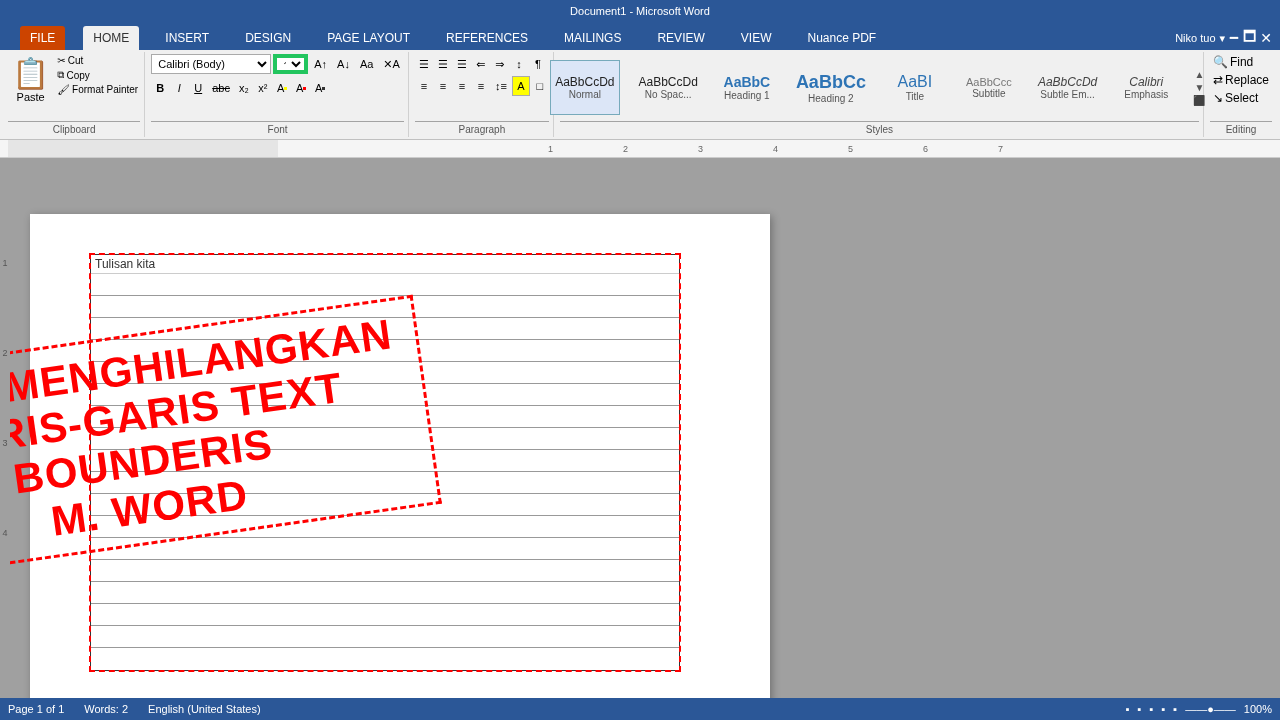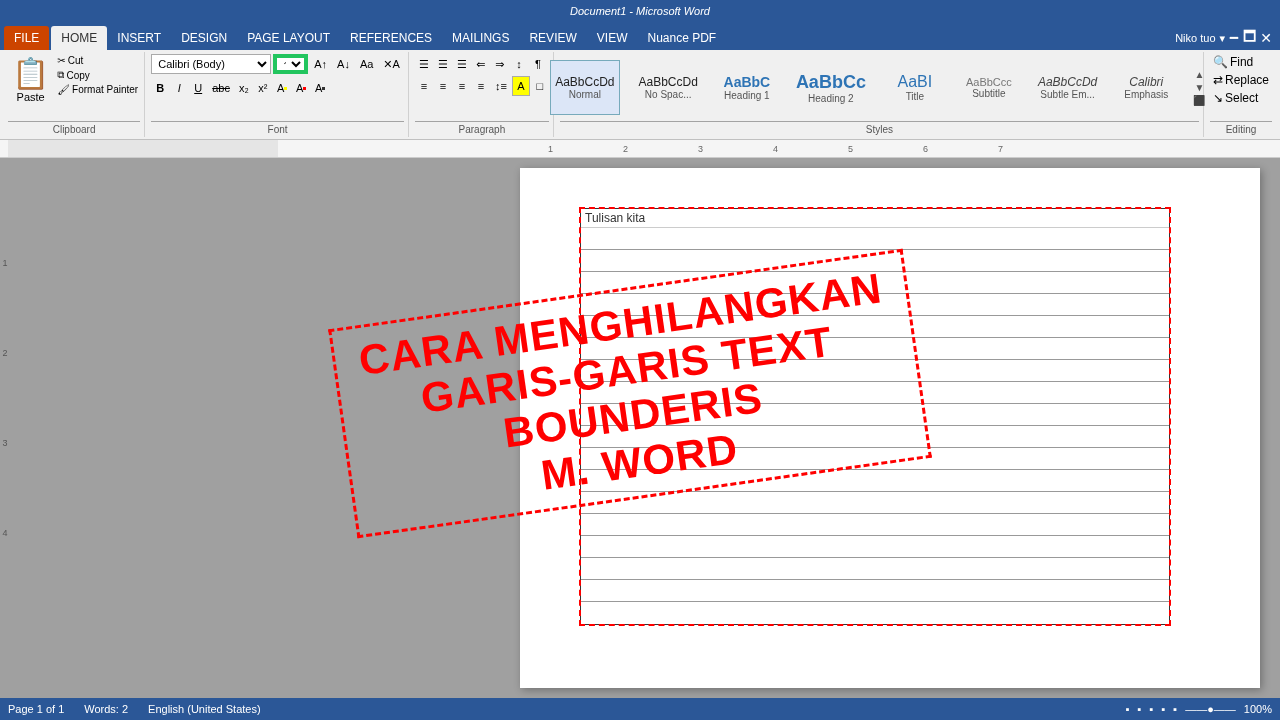--- a/index.html
+++ b/index.html
@@ -7,40 +7,40 @@
 
     
     .title-bar {
       background: #2b5797;
       height: 22px;
       display: flex;
       align-items: center;
       justify-content: center;
       color: white;
       font-size: 11px;
-      font-style: italic;
     }
 
     
     .ribbon-tabs {
       background: #2b5797;
       display: flex;
       align-items: flex-end;
       padding-left: 4px;
       height: 28px;
     }
     .tab {
       padding: 4px 10px;
       font-size: 12px;
       cursor: pointer;
       color: white;
       border-radius: 3px 3px 0 0;
       height: 24px;
       display: flex;
       align-items: center;
+      margin-left: 16px;
     }
     .tab.active {
       background: #f0f0f0;
       color: #333;
     }
     .tab.file {
       background: #cc4400;
       color: white;
       margin-right: 2px;
     }
@@ -246,23 +246,24 @@
       padding-top: 100px;
       font-size: 9px;
       color: #555;
       gap: 80px;
     }
 
     
     .page-container {
       flex: 1;
       display: flex;
-      justify-content: flex-end;
+      justify-content: flex-start;
       padding: 10px 20px;
       overflow-y: auto;
+      margin-top: 46px;
     }
     .page {
       background: white;
       width: 740px;
       min-height: 500px;
       box-shadow: 2px 2px 8px rgba(0,0,0,0.3);
       padding: 40px 60px;
       position: relative;
     }
 

